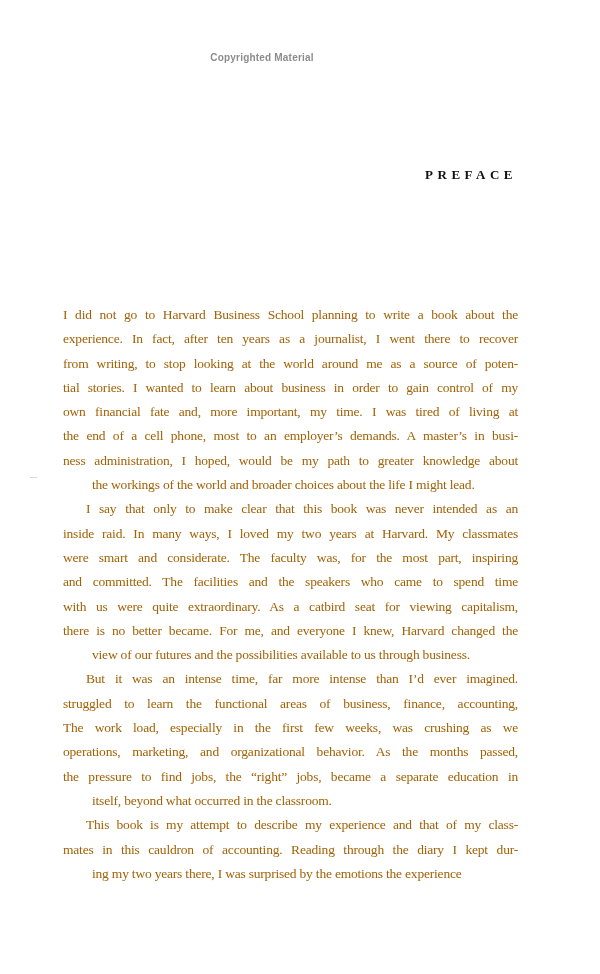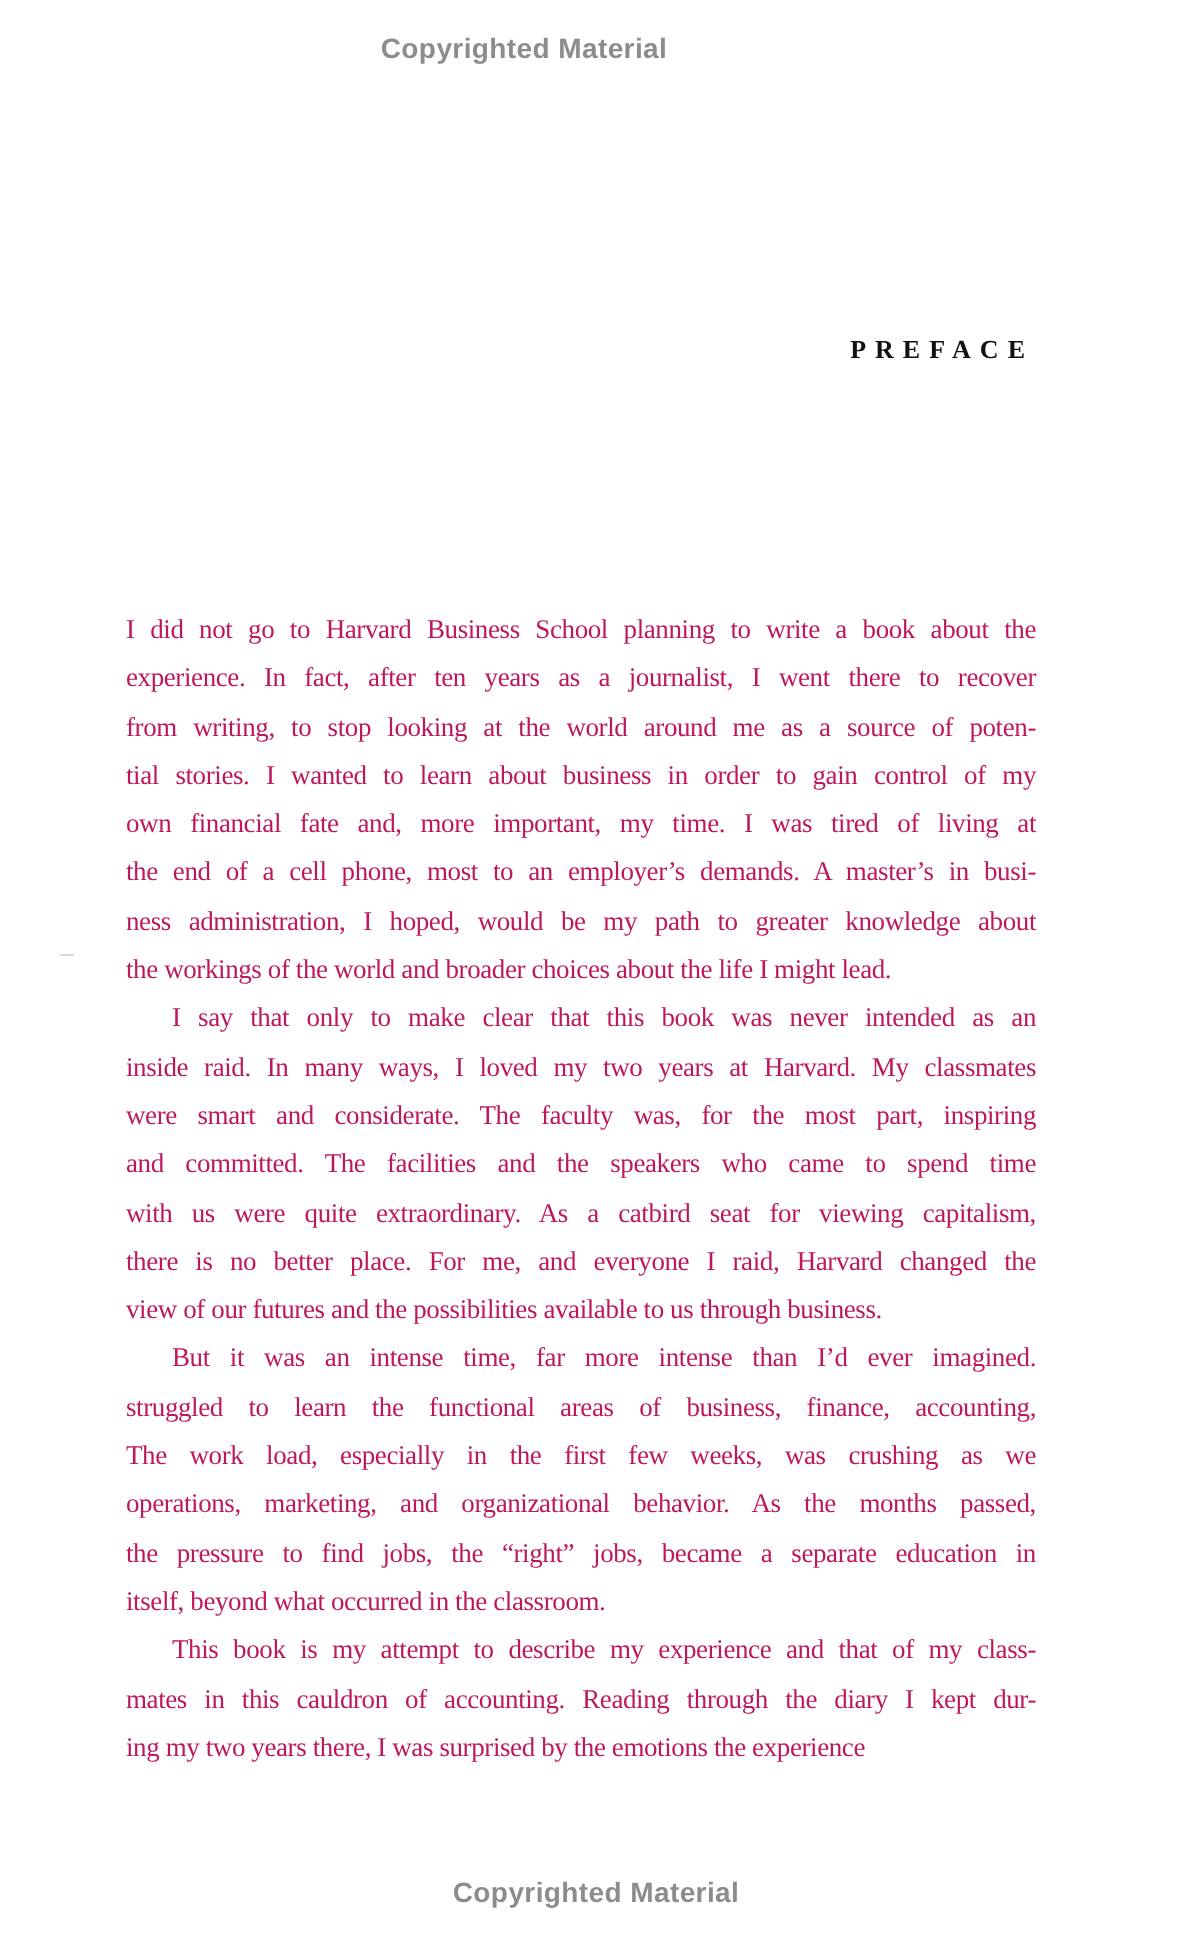--- a/index.html
+++ b/index.html
@@ -8,25 +8,26 @@
     width: 600px;
     height: 974px;
     background: #ffffff;
     overflow: hidden;
     font-family: "Liberation Serif", serif;
   }
   .copyright {
     position: absolute;
     transform: translateX(-50%);
     font-family: "Liberation Sans", sans-serif;
-    font-size: 14px;
+    font-size: 10px;
     font-weight: 700;
     color: #8c8c8c;
     letter-spacing: 0.2px;
     white-space: nowrap;
+    margin-top: 36px;
   }
   .copyright.top { left: 262px; top: 16px; }
   .copyright.bottom { left: 298px; top: 938px; }
   .heading {
     position: absolute;
     top: 167px;
     right: 83px;
     font-family: "Liberation Serif", serif;
     font-size: 13px;
     font-weight: 700;
@@ -35,31 +36,31 @@
     white-space: nowrap;
   }
   .body-text {
     position: absolute;
     left: 63px;
     top: 303px;
     width: 455px;
     font-size: 13.5px;
     letter-spacing: -0.2px;
     line-height: 24.3px;
-    color: #be185d;
+    color: #a16207;
   }
   .para { margin: 0; }
   .line {
     text-align: justify;
     text-align-last: justify;
     height: 24.3px;
     overflow: visible;
     white-space: normal;
   }
-  .line.last { text-align-last: left; }
+  .line.last { text-align-last: left; margin-left: 29px; }
   .line.indent { text-indent: 23px; }
   .scan-artifact {
     position: absolute;
     left: 30px;
     top: 477px;
     width: 7px;
     height: 1px;
     background: #d9d9d9;
   }
 </style>
@@ -81,21 +82,21 @@
         <div class="line">the end of a cell phone, most to an employer’s demands. A master’s in busi-</div>
         <div class="line">ness administration, I hoped, would be my path to greater knowledge about</div>
         <div class="line last">the workings of the world and broader choices about the life I might lead.</div>
       </div>
       <div class="para">
         <div class="line indent">I say that only to make clear that this book was never intended as an</div>
         <div class="line">inside raid. In many ways, I loved my two years at Harvard. My classmates</div>
         <div class="line">were smart and considerate. The faculty was, for the most part, inspiring</div>
         <div class="line">and committed. The facilities and the speakers who came to spend time</div>
         <div class="line">with us were quite extraordinary. As a catbird seat for viewing capitalism,</div>
-        <div class="line">there is no better place. For me, and everyone I raid, Harvard changed the</div>
+        <div class="line">there is no better became. For me, and everyone I knew, Harvard changed the</div>
         <div class="line last">view of our futures and the possibilities available to us through business.</div>
       </div>
       <div class="para">
         <div class="line indent">But it was an intense time, far more intense than I’d ever imagined.</div>
         <div class="line">struggled to learn the functional areas of business, finance, accounting,</div>
         <div class="line">The work load, especially in the first few weeks, was crushing as we</div>
         <div class="line">operations, marketing, and organizational behavior. As the months passed,</div>
         <div class="line">the pressure to find jobs, the “right” jobs, became a separate education in</div>
         <div class="line last">itself, beyond what occurred in the classroom.</div>
       </div>

